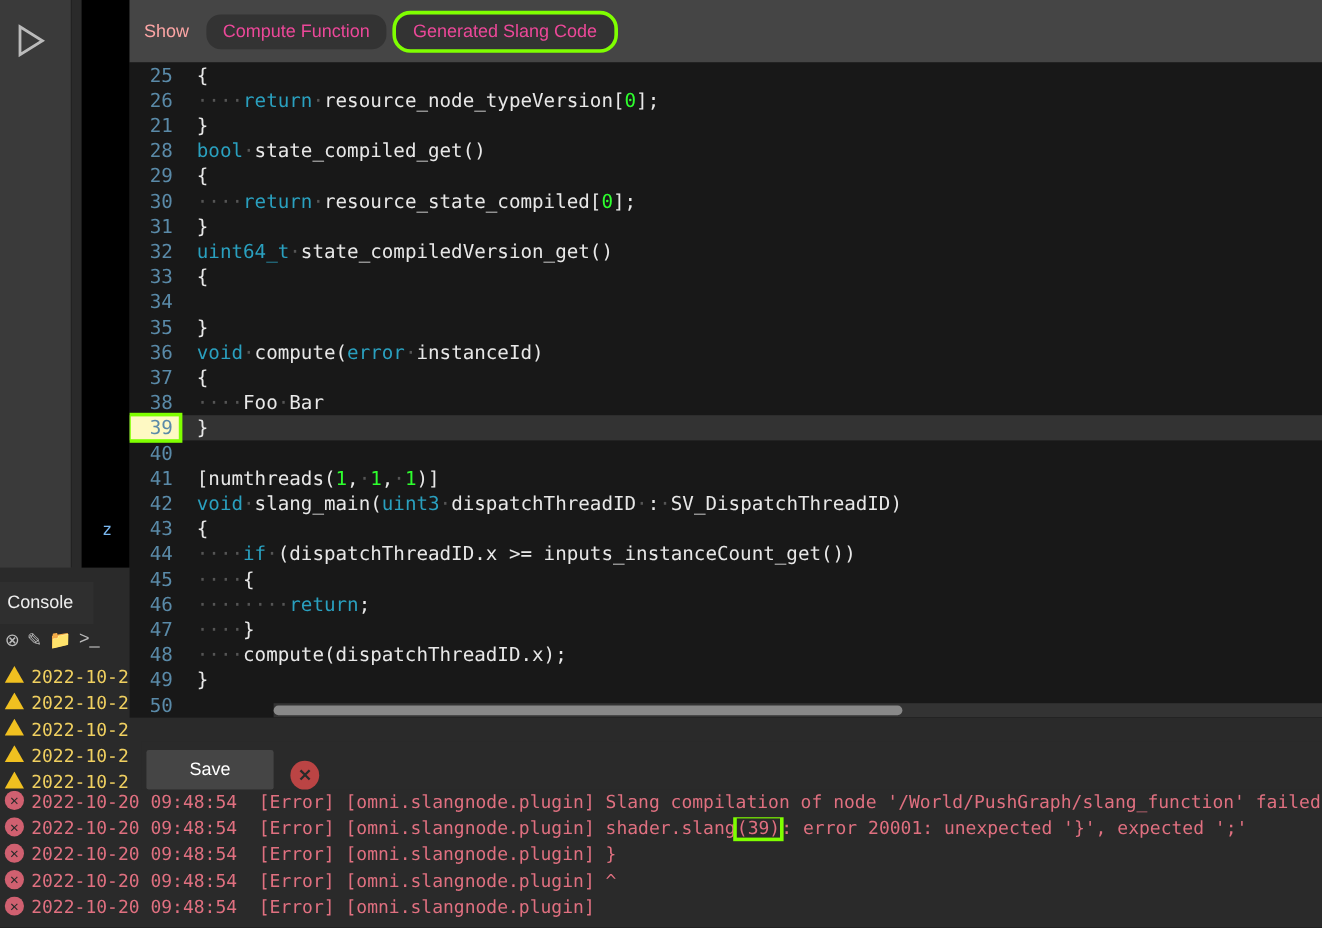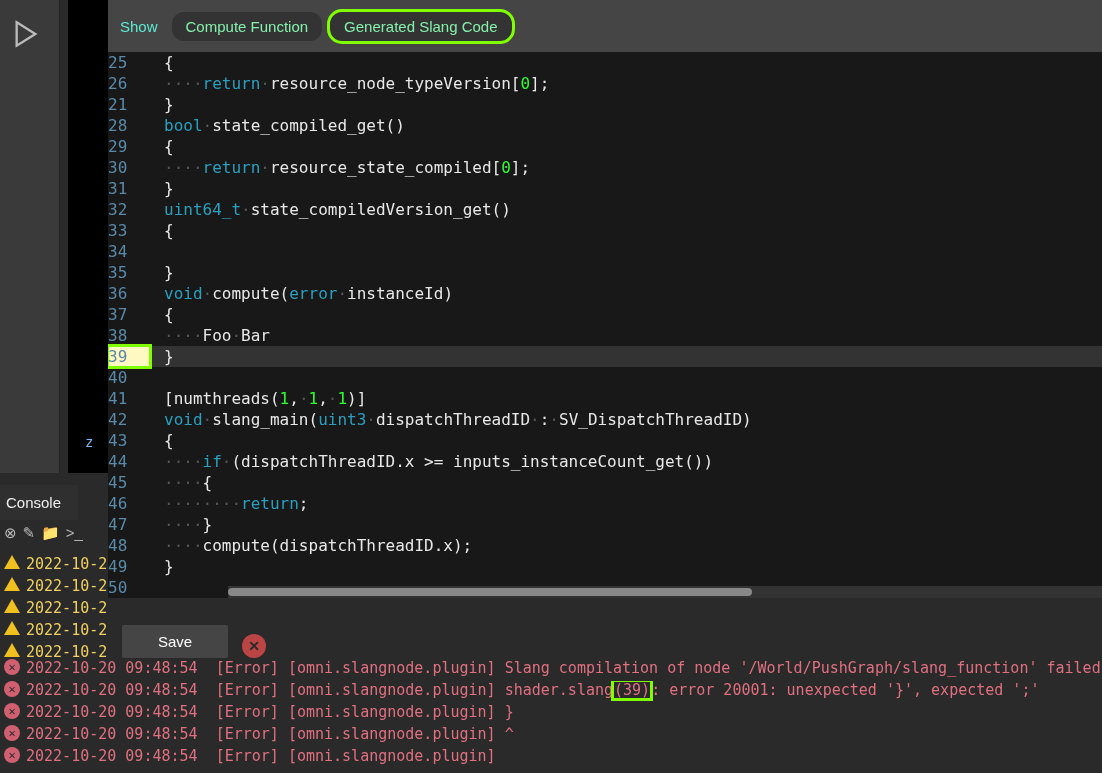--- a/index.html
+++ b/index.html
@@ -23,37 +23,37 @@
 }
 .viewport {
   position: absolute; left: 68px; top: 0; width: 40px; height: 473px;
   background: #000;
 }
 .header {
   position: absolute; left: 108px; top: 0; right: 0; height: 52px;
   background: #454545; display: flex; align-items: center; padding: 0 12px;
   gap: 8px;
 }
-.header .label { color: #5eead4; font-size: 15px; margin-right: 6px; }
+.header .label { color: #fca5a5; font-size: 15px; margin-right: 6px; }
 .tab-btn {
-  background: #333; color: #86efac; border: none; padding: 6px 14px;
+  background: #333; color: #ec4899; border: none; padding: 6px 14px;
   font-size: 15px; cursor: pointer; border-radius: 12px;
 }
 .tab-btn.active { background: #333; outline: 3px solid #7fff00; }
 .editor {
   position: absolute; left: 108px; top: 52px; right: 0; bottom: 175px;
   background: #181818; font-family: monospace; font-size: 16px;
   overflow: hidden;
 }
 .code-line {
   display: flex; height: 21px; line-height: 21px; white-space: pre;
 }
 .code-line.current { background: #333; }
 .lnum {
-  width: 42px; text-align: left; color: #5a8aa8; padding-right: 6px;
+  width: 42px; text-align: right; color: #5a8aa8; padding-right: 6px;
   flex-shrink: 0;
 }
 .lnum.hl { background: #fef9c3; outline: 3px solid #7fff00; outline-offset: -1px; }
 .code { color: #e8e8e8; }
 .dot { color: #555; }
 .kw { color: #2aa0bf; }
 .type { color: #2aa0bf; }
 .num { color: #2eff2e; }
 .editor-hscroll {
   position: absolute; left: 120px; right: 0; bottom: 0; height: 12px;

